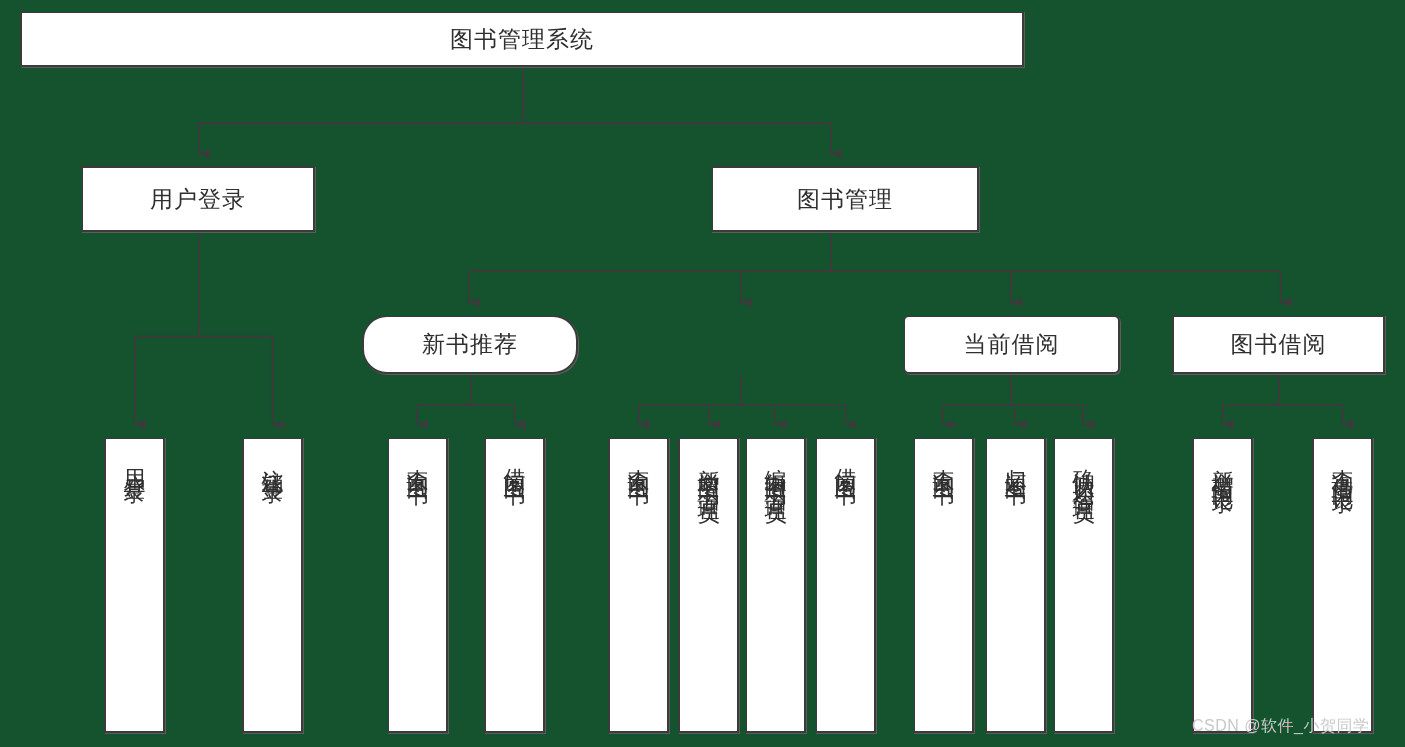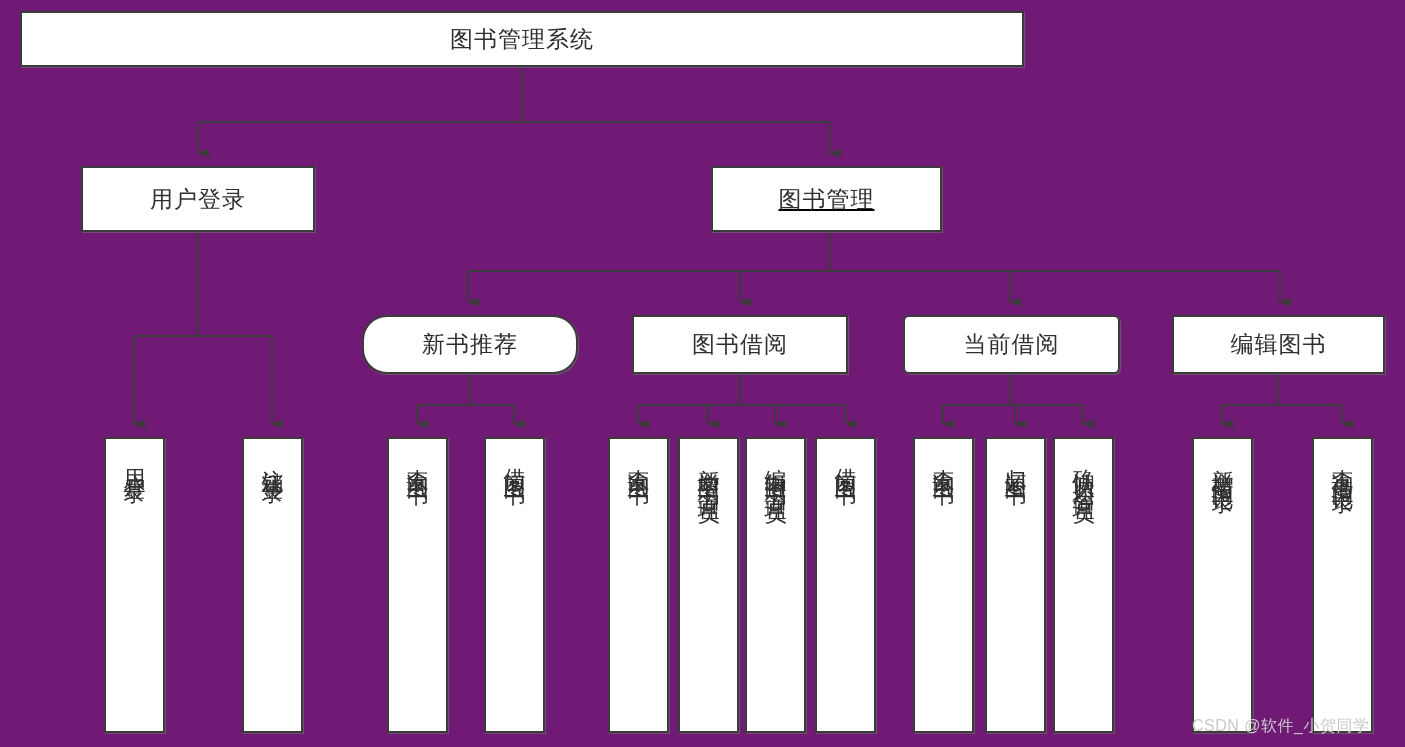--- a/index.html
+++ b/index.html
@@ -8,21 +8,21 @@
     padding: 0;
     background: #ffffff;
   }
   body {
     font-family: "Liberation Sans", "DejaVu Sans", sans-serif;
   }
   #diagram-canvas {
     position: relative;
     width: 1405px;
     height: 747px;
-    background: #701a75;
+    background: #14532d;
     overflow: hidden;
   }
   #edges-layer {
     position: absolute;
     left: 0;
     top: 0;
     width: 1405px;
     height: 747px;
     pointer-events: none;
   }
@@ -130,38 +130,35 @@
   </svg>
 
   <div class="node root horizontal" style="left:20px; top:11px; width:1004px; height:56px;">
     <span class="node-label">图书管理系统</span>
   </div>
 
   <div class="node horizontal" style="left:81px; top:166px; width:234px; height:66px;">
     <span class="node-label">用户登录</span>
   </div>
 
-  <div class="node horizontal" style="left:711px; top:166px; width:231px; height:66px;text-decoration:underline;">
+  <div class="node horizontal" style="left:711px; top:166px; width:268px; height:66px;">
     <span class="node-label">图书管理</span>
   </div>
 
   <div class="node horizontal" style="left:362px; top:315px; width:216px; height:59px;border-radius:25px;">
     <span class="node-label">新书推荐</span>
   </div>
 
-  <div class="node horizontal" style="left:632px; top:315px; width:216px; height:59px;">
-    <span class="node-label">图书借阅</span>
-  </div>
 
   <div class="node horizontal" style="left:903px; top:315px; width:217px; height:59px;border-radius:6px;">
     <span class="node-label">当前借阅</span>
   </div>
 
   <div class="node horizontal" style="left:1172px; top:315px; width:213px; height:59px;">
-    <span class="node-label">编辑图书</span>
+    <span class="node-label">图书借阅</span>
   </div>
 
   <div class="node vertical" style="left:104px; top:437px; width:61px; height:296px;">
     <span class="node-label">用户登录</span>
   </div>
 
   <div class="node vertical" style="left:242px; top:437px; width:61px; height:296px;">
     <span class="node-label">注销登录</span>
   </div>
 

